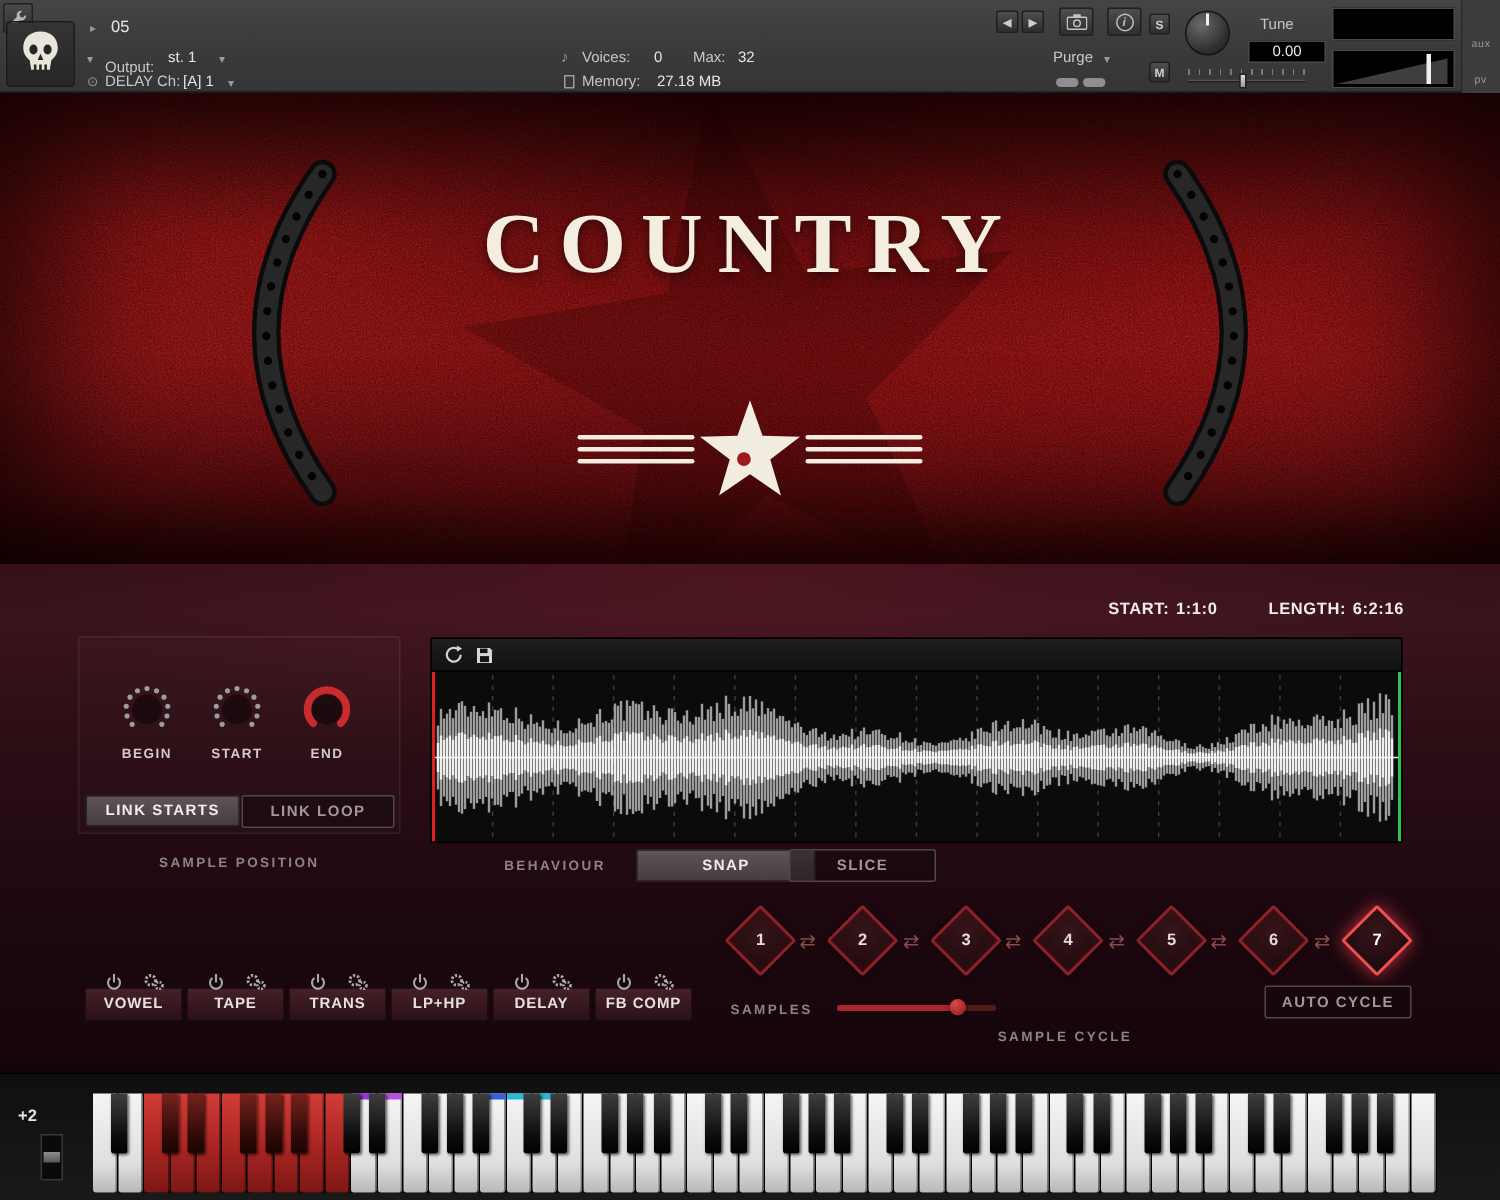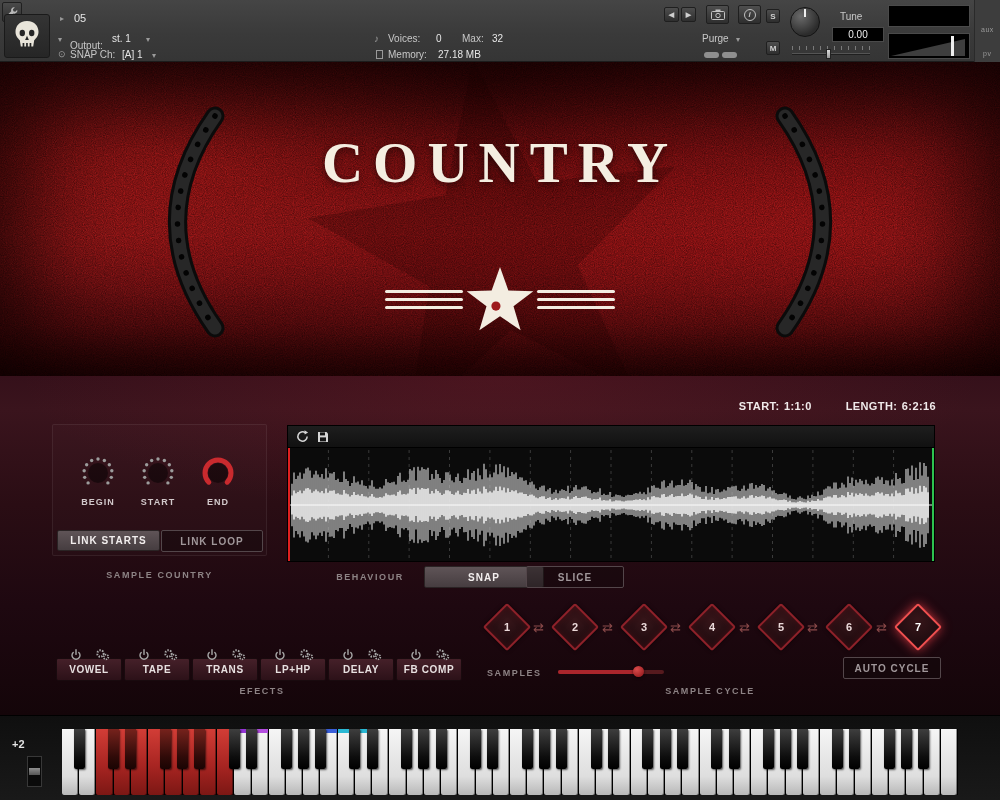--- a/index.html
+++ b/index.html
@@ -152,21 +152,21 @@
     <span class="htx hico" style="left:146px;top:35px;">▾</span>
     <span class="htx hico" style="left:374px;top:33px;font-size:10px;">♪</span>
     <span class="htx" style="left:388px;top:33px;">Voices:</span>
     <span class="htx hval" style="left:436px;top:33px;">0</span>
     <span class="htx" style="left:462px;top:33px;">Max:</span>
     <span class="htx hval" style="left:492px;top:33px;">32</span>
     <span class="htx" style="left:702px;top:33px;">Purge</span>
     <span class="htx hico" style="left:736px;top:35px;">▾</span>
 
     <span class="htx hico" style="left:58px;top:49px;font-size:9px;">⊙</span>
-    <span class="htx" style="left:70px;top:49px;">SNAP Ch:</span>
+    <span class="htx" style="left:70px;top:49px;">DELAY Ch:</span>
     <span class="htx hval" style="left:122px;top:49px;">[A] 1</span>
     <span class="htx hico" style="left:152px;top:51px;">▾</span>
     <span style="position:absolute;left:376px;top:50px;width:7px;height:9px;border:1px solid #9a9a9a;"></span>
     <span class="htx" style="left:388px;top:49px;">Memory:</span>
     <span class="htx hval" style="left:438px;top:49px;">27.18 MB</span>
     <div class="pill" style="left:704px;top:52px;"></div>
     <div class="pill" style="left:722px;top:52px;"></div>
 
     <div class="sqbtn" style="left:766px;top:9px;width:14px;height:14px;">
         <span>S</span>
@@ -285,21 +285,21 @@
       <div class="knob-lab" style="left:21px;top:72px;">BEGIN</div>
       <div class="knob-lab" style="left:81px;top:72px;">START</div>
       <div class="knob-lab" style="left:141px;top:72px;">END</div>
       <div class="btn btn-lit" style="left:4px;top:105px;width:103px;height:21px;">
         <span>LINK STARTS</span>
       </div>
       <div class="btn btn-ghost" style="left:108px;top:105px;width:102px;height:22px;">
         <span>LINK LOOP</span>
       </div>
     </div>
-    <div class="seclab" style="left:52px;top:194px;width:215px;">SAMPLE COUNTRY</div>
+    <div class="seclab" style="left:52px;top:194px;width:215px;">SAMPLE POSITION</div>
 
     <div class="wave" style="left:287px;top:49px;width:648px;height:137px;">
       <div class="wave-top">
         <div class="wicon">
           <svg width="13" height="13" viewBox="0 0 14 14">
             <path d="M12 7 a5 5 0 1 1 -2 -4" stroke="#d5d5d5" stroke-width="1.6" fill="none"></path>
             <polygon points="9.2,0.4 13,2.6 9.4,4.8" fill="#d5d5d5"></polygon>
           </svg>
         </div>
         <div class="wicon">
@@ -1054,21 +1054,20 @@
         <svg width="12" height="12" viewBox="0 0 12 12">
             <path d="M3.2 3.4 A4 4 0 1 0 8.8 3.4" stroke="#a8a8a8" stroke-width="1.4" fill="none" stroke-linecap="round"></path>
             <line x1="6" y1="0.8" x2="6" y2="5.4" stroke="#a8a8a8" stroke-width="1.4" stroke-linecap="round"></line>
           </svg>
         <svg width="15" height="13" viewBox="0 0 15 13">
             <circle cx="5.5" cy="5.5" r="3.2" fill="none" stroke="#a8a8a8" stroke-width="2" stroke-dasharray="1.5 1.2"></circle>
             <circle cx="11" cy="9" r="2.3" fill="none" stroke="#a8a8a8" stroke-width="1.8" stroke-dasharray="1.2 1"></circle>
           </svg>
       </div>
     </div>
-    <div class="seclab" style="left:56px;top:310px;width:412px;">EFECTS</div>
 
     <div class="dia" style="left:490px;top:234px;">
         <span>1</span>
       </div>
     <span class="swap" style="left:533px;top:244px;">⇄</span>
     <div class="dia" style="left:558px;top:234px;">
         <span>2</span>
       </div>
     <span class="swap" style="left:602px;top:244px;">⇄</span>
     <div class="dia" style="left:627px;top:234px;">

